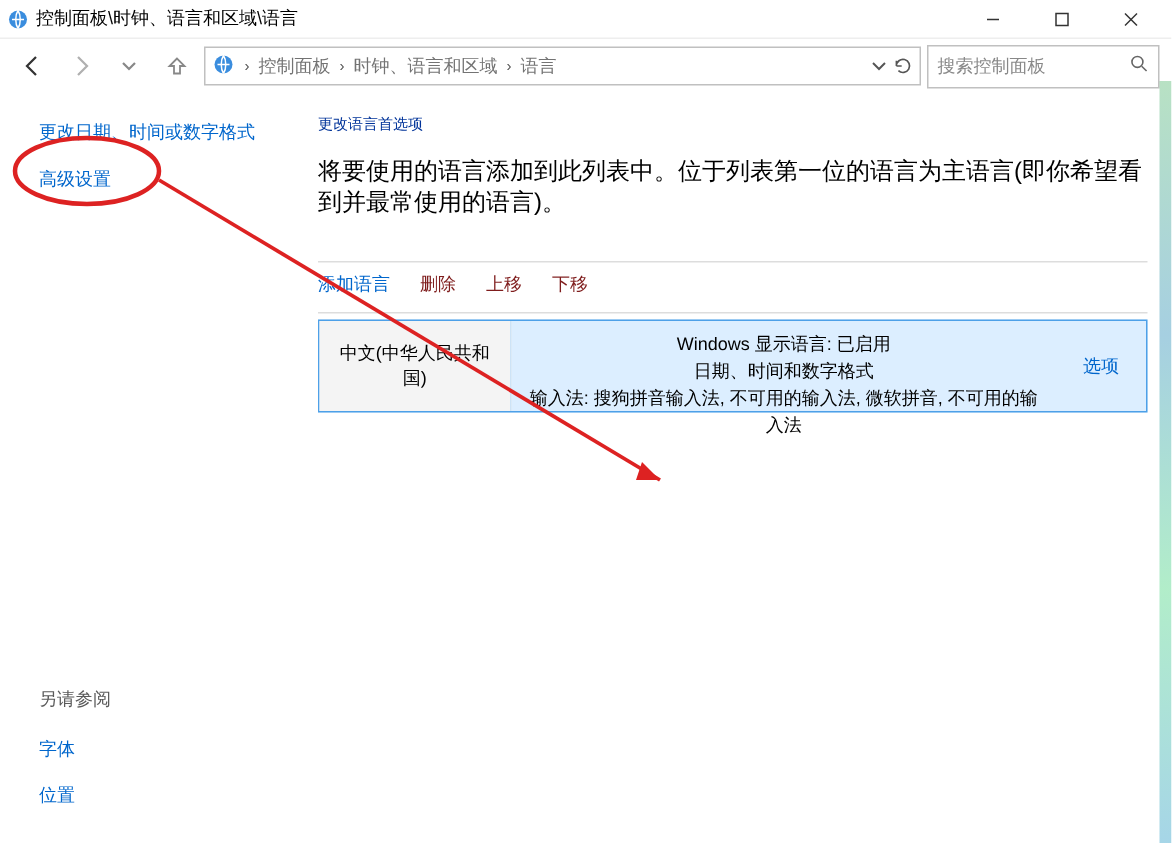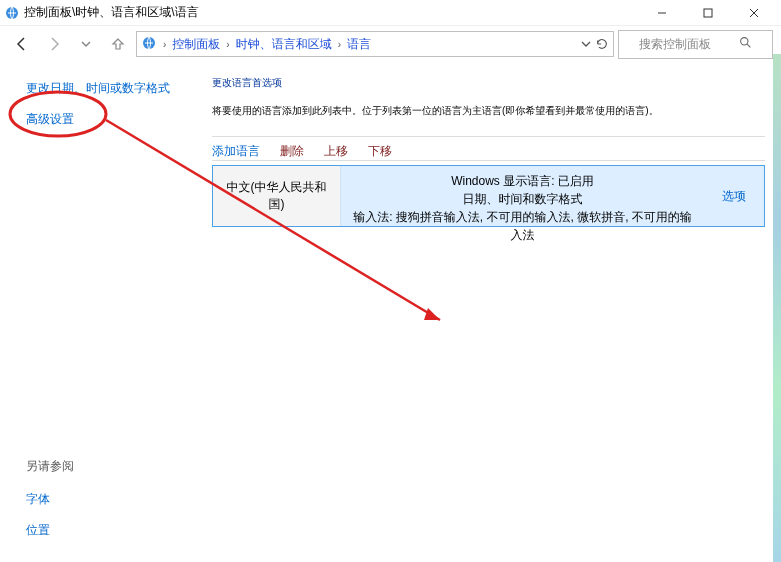--- a/index.html
+++ b/index.html
@@ -11,39 +11,39 @@
   .title-text { font-size: 12px; color: #000; flex:1; }
   .win-btns { display:flex; }
   .win-btn { width: 46px; height: 26px; display:flex; align-items:center; justify-content:center; color:#333; }
   .win-btn svg { width:10px; height:10px; }
 
   
   .navrow { height: 36px; display:flex; align-items:center; padding: 0 8px; gap:4px; }
   .nav-arrow { width:28px; height:28px; border-radius:3px; display:flex; align-items:center; justify-content:center; color:#606060; }
   .nav-arrow.back { color:#333; }
   .address { flex:1; height:26px; border:1px solid #c0c0c0; display:flex; align-items:center; padding:0 4px; gap:6px; background:#fff; }
-  .address .crumb { color:#1d4ed8; }
+  .address .crumb { color:#737373; }
   .address .chev { color:#555; font-size:10px; }
   .addr-drop { margin-left:auto; display:flex; align-items:center; gap:4px; color:#555; }
-  .searchbox { width:155px; height:29px; border:1px solid #c0c0c0; display:flex; align-items:center; padding:0 20px; color:#777; gap:6px; }
+  .searchbox { width:155px; height:29px; border:1px solid #c0c0c0; display:flex; align-items:center; padding:0 6px; color:#777; gap:6px; }
   .search-text { flex:1; color:#888; }
   .searchbtn { color:#555; }
 
   
   .body-area { display:flex; height: calc(562px - 26px - 36px); }
   .sidebar { width:192px; padding: 18px 0 0 26px; border-right: 0; }
   .sidebar .link { color:#0066cc; margin-bottom: 14px; display:block; }
   .sidebar .section2 { margin-top: 330px; }
   .sidebar .see-also { color:#5a5a5a; margin-bottom:16px; }
 
   .main { flex:1; padding: 14px 16px 0 20px; position:relative; }
   h1.panel-title { font-size: 10px; font-weight: normal; color:#003399; margin-bottom: 14px; }
-  .desc { font-size:10px; color:#000; margin-bottom:18px; }
+  .desc { font-size:16px; color:#000; margin-bottom:28px; }
 
-  .lang-actions { display:flex; gap:20px; padding: 6px 0 0 0; border-top:1px solid #ddd; border-bottom:1px solid #ddd; align-items:center; }
+  .lang-actions { display:flex; gap:20px; padding: 6px 0 10px 0; border-top:1px solid #ddd; border-bottom:1px solid #ddd; align-items:center; }
   .lang-actions .act { color:#0066cc; }
   .lang-actions .act.disabled { color:#7f1d1d; }
 
   .lang-item { display:flex; border:1px solid #4da0e8; background:#dceeff; margin-top:4px; height:62px; }
   .lang-name { width:128px; border-right:1px solid #cde3f6; display:flex; align-items:center; justify-content:center; text-align:center; background:#f4f4f4; color:#000; padding:0 6px; }
   .lang-details { flex:1; padding:6px 10px; color:#000; line-height:1.5;text-align:center; }
   .lang-details .l1 {}
   .lang-opts { width:60px; display:flex; align-items:center; justify-content:center; }
   .lang-opts .link { color:#0066cc; }
 

